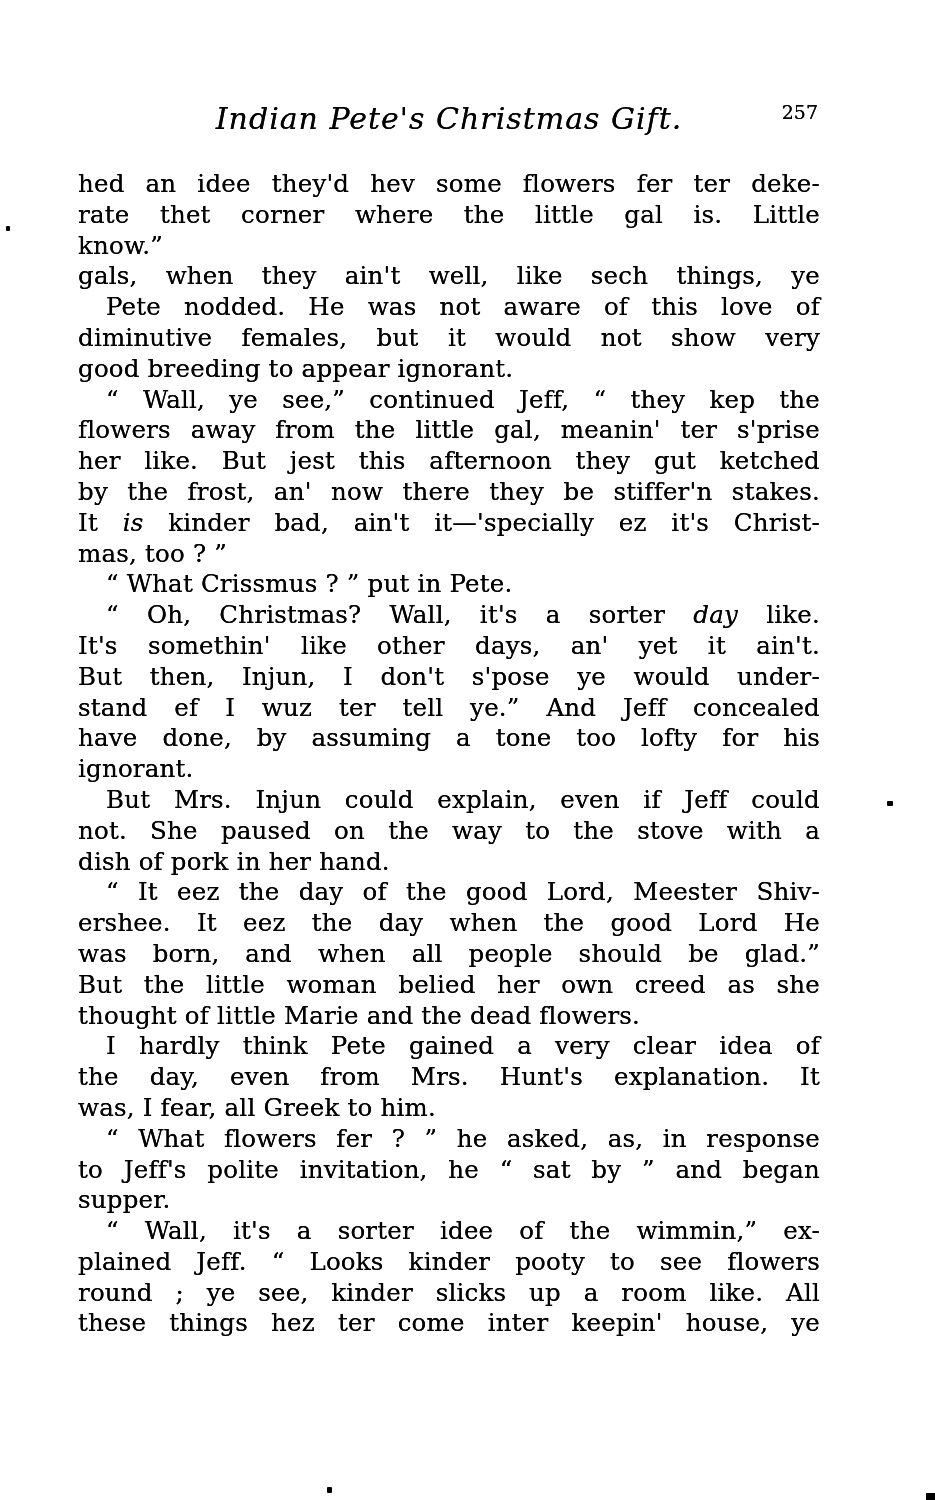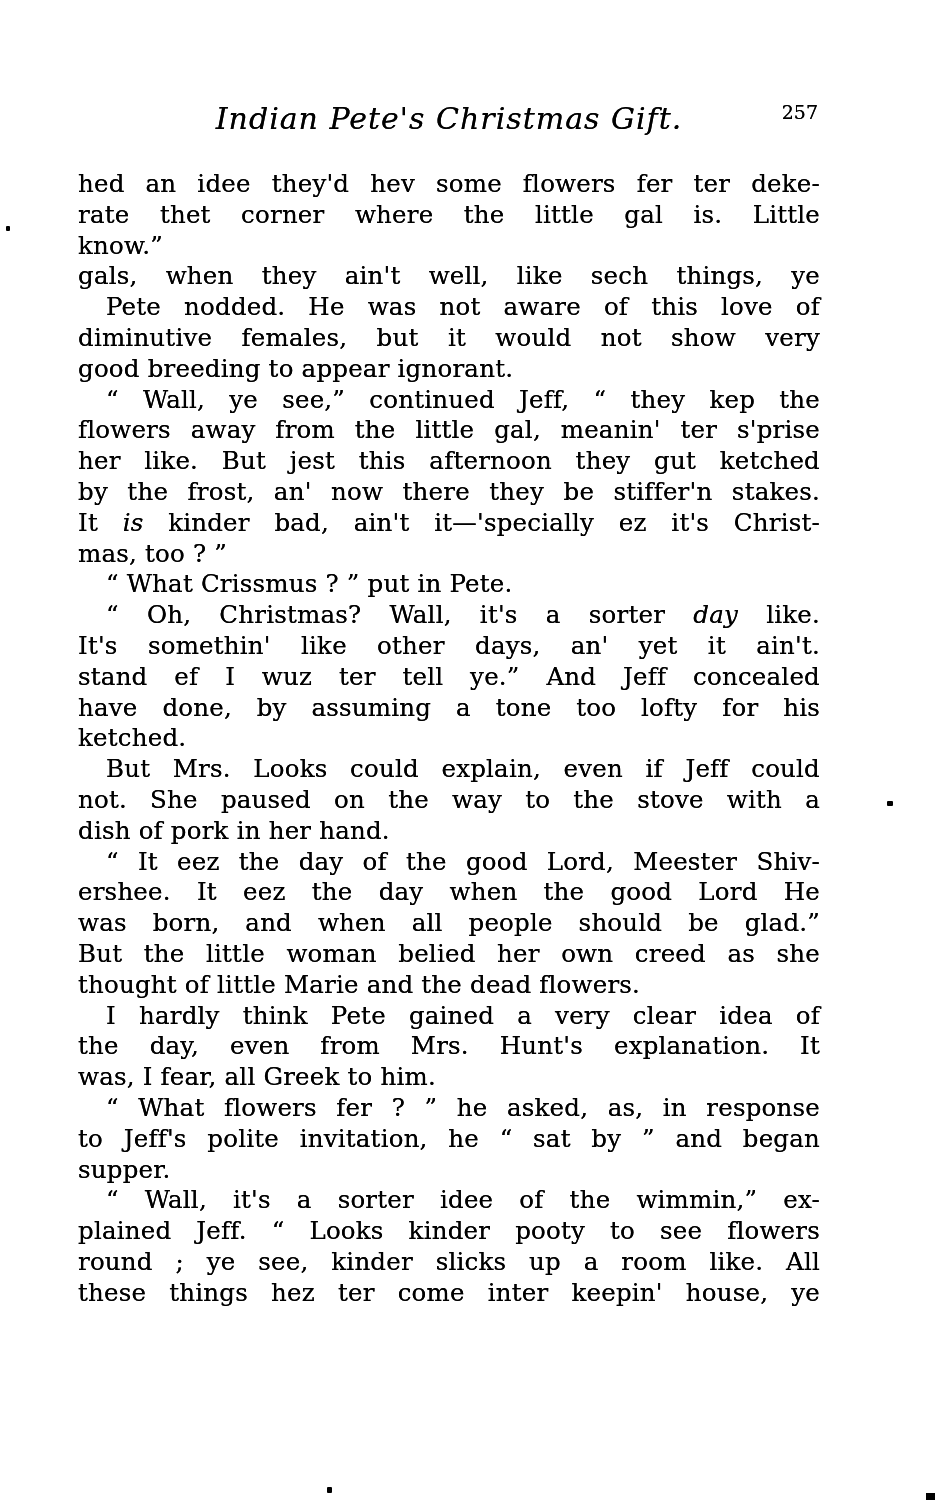--- a/index.html
+++ b/index.html
@@ -77,24 +77,25 @@
       <div class="line"><span>good breeding to appear ignorant.</span></div>
       <div class="line justify indent"><span>“ Wall, ye see,” continued Jeff, “ they kep the</span></div>
       <div class="line justify"><span>flowers away from the little gal, meanin' ter s'prise</span></div>
       <div class="line justify"><span>her like. But jest this afternoon they gut ketched</span></div>
       <div class="line justify"><span>by the frost, an' now there they be stiffer'n stakes.</span></div>
       <div class="line justify"><span>It </span><em>is</em><span> kinder bad, ain't it—'specially ez it's Christ-</span></div>
       <div class="line"><span>mas, too ? ”</span></div>
       <div class="line indent"><span>“ What Crissmus ? ” put in Pete.</span></div>
       <div class="line justify indent"><span>“ Oh, Christmas? Wall, it's a sorter </span><em>day</em><span> like.</span></div>
       <div class="line justify"><span>It's somethin' like other days, an' yet it ain't.</span></div>
+      <div class="line justify"><span>But then, Injun, I don't s'pose ye would under-</span></div>
       <div class="line justify"><span>stand ef I wuz ter tell ye.” And Jeff concealed</span></div>
       <div class="line justify"><span>have done, by assuming a tone too lofty for his</span></div>
-      <div class="line"><span>ketched.</span></div>
-      <div class="line justify indent"><span>But Mrs. Looks could explain, even if Jeff could</span></div>
+      <div class="line"><span>ignorant.</span></div>
+      <div class="line justify indent"><span>But Mrs. Injun could explain, even if Jeff could</span></div>
       <div class="line justify"><span>not. She paused on the way to the stove with a</span></div>
       <div class="line"><span>dish of pork in her hand.</span></div>
       <div class="line justify indent"><span>“ It eez the day of the good Lord, Meester Shiv-</span></div>
       <div class="line justify"><span>ershee. It eez the day when the good Lord He</span></div>
       <div class="line justify"><span>was born, and when all people should be glad.”</span></div>
       <div class="line justify"><span>But the little woman belied her own creed as she</span></div>
       <div class="line"><span>thought of little Marie and the dead flowers.</span></div>
       <div class="line justify indent"><span>I hardly think Pete gained a very clear idea of</span></div>
       <div class="line justify"><span>the day, even from Mrs. Hunt's explanation. It</span></div>
       <div class="line"><span>was, I fear, all Greek to him.</span></div>

